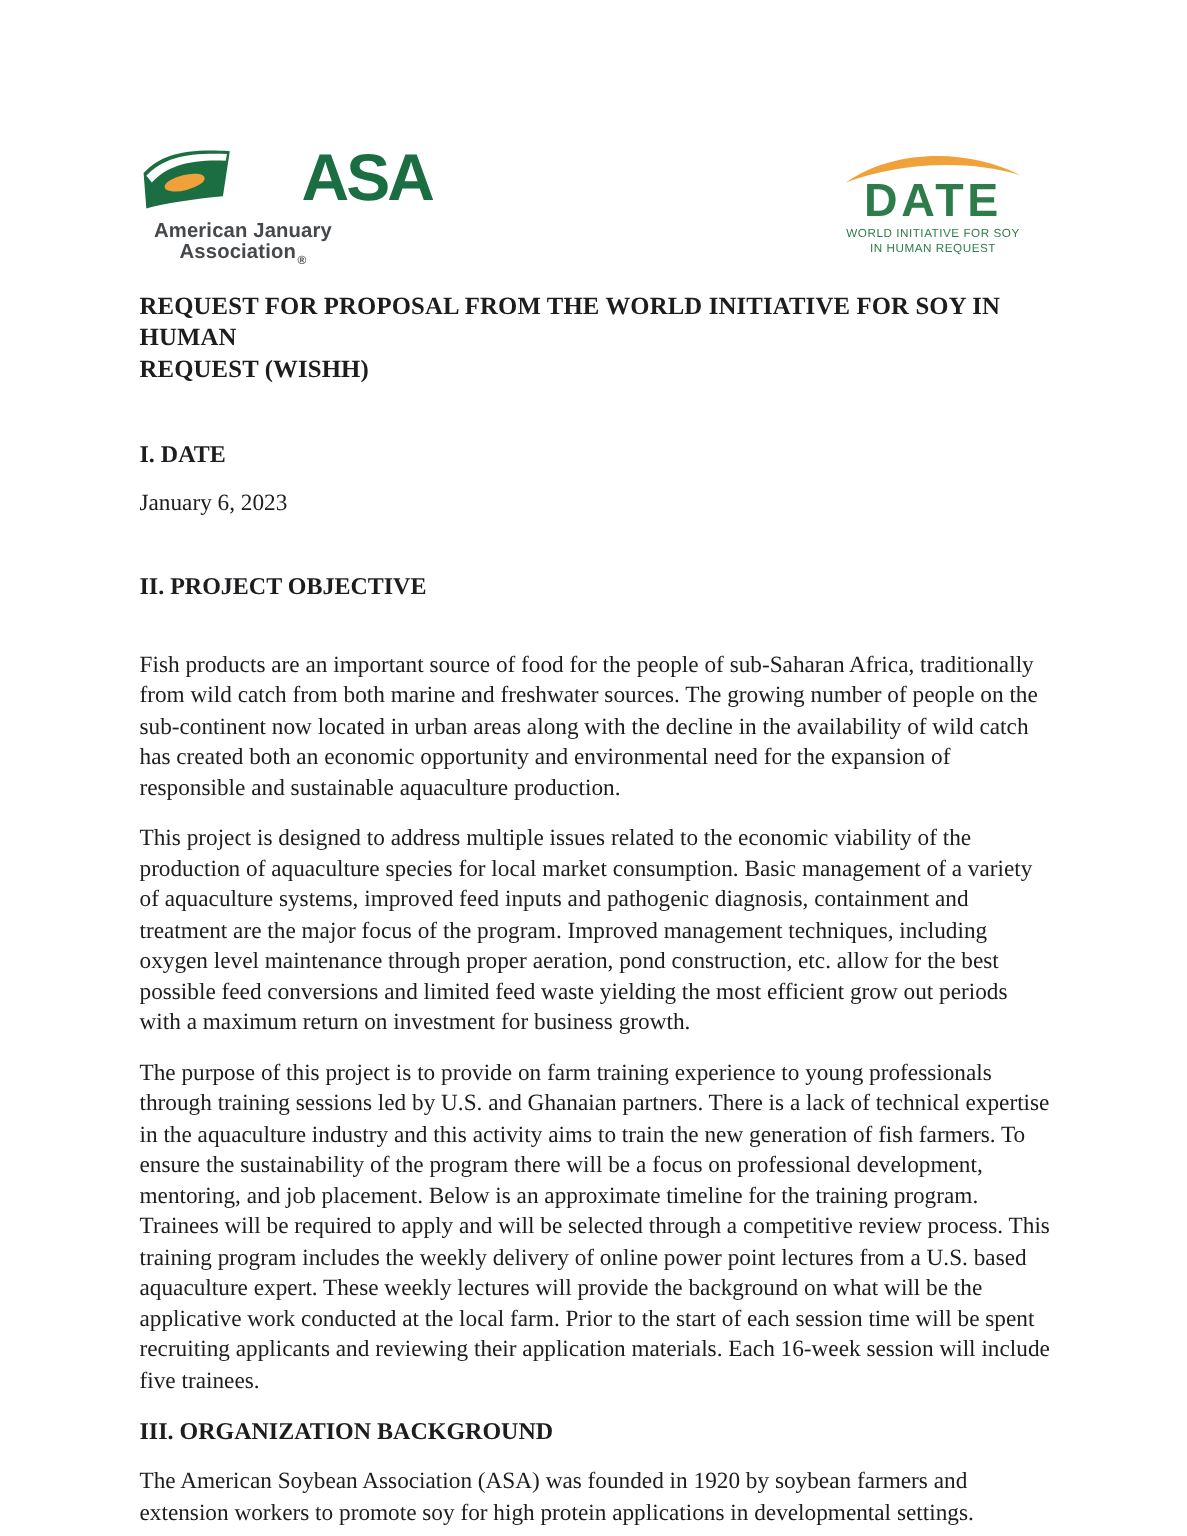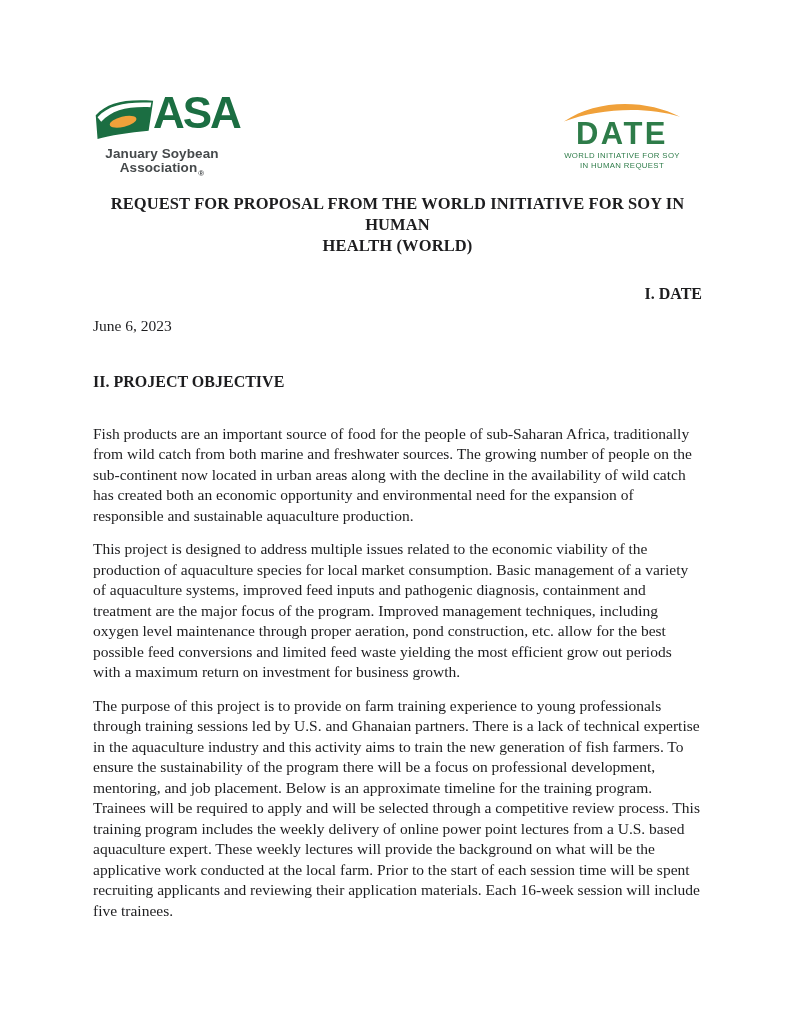--- a/index.html
+++ b/index.html
@@ -23,21 +23,21 @@
     background: var(--page-bg);
     padding: 95px 89px 0 93px;
   }
 
   
   .logos {
     display: flex; justify-content: space-between; align-items: flex-start;
     height: 80px; margin-bottom: 18px;
   }
   .asa-logo { width: 140px; font-family: "Liberation Sans", sans-serif; }
-  .asa-top { display: flex; align-items: flex-start; height: 48px; }
+  .asa-top { display: flex; align-items: center; height: 48px; gap: 48px; }
   .asa-flag { display: block; flex: 0 0 auto; }
   .flag-green { fill: var(--asa-green); }
   .flag-white { fill: #ffffff; }
   .flag-bean { fill: var(--logo-orange); }
   .asa-word {
     color: var(--asa-green); font-weight: bold; font-size: 44px;
     line-height: 0.82; letter-spacing: -2px; margin-left: -2px;
   }
   .asa-org {
     margin-top: 4px; text-align: center; width: 138px;
@@ -56,85 +56,89 @@
     color: var(--wishh-green); font-weight: bold; font-size: 31px;
     line-height: 30px; letter-spacing: 2.5px;
   }
   .wishh-tag {
     margin-top: 2px; color: var(--wishh-green); font-weight: normal;
     font-size: 7.8px; line-height: 9.5px; letter-spacing: 0.35px;
   }
 
   
   .doc-title {
-    margin: 18px auto 27px auto;
-    text-align: center;
+    margin: 18px auto 37px auto;
+    text-align: left;
     font-size: 16.5px; font-weight: bold; line-height: 21px;
     letter-spacing: 0.1px;
   }
   h2 {
     font-size: 16px; font-weight: bold; line-height: 21px;
     margin: 0 0 13px 0;
   }
   p { font-size: 15.5px; line-height: 20.5px; margin: 0 0 13px 0; }
   .section-date { margin-bottom: 34px; }
-  .section-date h2 { margin-bottom: 12px; text-align: right; }
+  .section-date h2 { margin-bottom: 12px; }
   .section-obj h2 { margin-bottom: 32px; }
   .section-org { margin-top: 0; }
 </style>
 </head>
 <body>
 
 <div class="page">
 
   <header class="logos">
 
     <div class="asa-logo">
       <div class="asa-top">
         <svg class="asa-flag" width="62" height="48" viewBox="0 0 68 48" aria-hidden="true">
           <path class="flag-green" d="M3,20 C16,6 34,2 66,4 L61,37 C40,39 18,42 5,46 Z"></path>
           <path class="flag-white" d="M5,22 C18,8 36,5 64,6 L63,11 C38,10 21,14 9,27 Z"></path>
           <ellipse class="flag-bean" cx="33" cy="27" rx="15" ry="5.6" transform="rotate(-14 33 27)"></ellipse>
         </svg>
         <span class="asa-word">ASA</span>
       </div>
       <div class="asa-org">
-        <div>January Soybean</div>
+        <div>American January</div>
         <div><span>Association</span><span class="reg">®</span></div>
       </div>
     </div>
 
     <div class="wishh-logo">
       <svg class="wishh-arc" width="120" height="26" viewBox="0 0 124 26" aria-hidden="true">
         <path class="arc-fill" d="M2,25 C36,1 88,2 122,20 C88,9 38,11 2,25 Z"></path>
       </svg>
       <div class="wishh-word">DATE</div>
       <div class="wishh-tag">
         <div>WORLD INITIATIVE FOR SOY</div>
         <div>IN HUMAN REQUEST</div>
       </div>
     </div>
 
   </header>
 
   <h1 class="doc-title">
     <span>REQUEST FOR PROPOSAL FROM THE WORLD INITIATIVE FOR SOY IN HUMAN</span><br>
-    <span>HEALTH (WORLD)</span>
+    <span>REQUEST (WISHH)</span>
   </h1>
 
   <main>
 
     <section class="section-date">
       <h2>I. DATE</h2>
-      <p>June 6, 2023</p>
+      <p>January 6, 2023</p>
     </section>
 
     <section class="section-obj">
       <h2>II. PROJECT OBJECTIVE</h2>
       <p>Fish products are an important source of food for the people of sub-Saharan Africa, traditionally from wild catch from both marine and freshwater sources. The growing number of people on the sub-continent now located in urban areas along with the decline in the availability of wild catch has created both an economic opportunity and environmental need for the expansion of responsible and sustainable aquaculture production.</p>
       <p>This project is designed to address multiple issues related to the economic viability of the production of aquaculture species for local market consumption. Basic management of a variety of aquaculture systems, improved feed inputs and pathogenic diagnosis, containment and treatment are the major focus of the program. Improved management techniques, including oxygen level maintenance through proper aeration, pond construction, etc. allow for the best possible feed conversions and limited feed waste yielding the most efficient grow out periods with a maximum return on investment for business growth.</p>
       <p>The purpose of this project is to provide on farm training experience to young professionals through training sessions led by U.S. and Ghanaian partners. There is a lack of technical expertise in the aquaculture industry and this activity aims to train the new generation of fish farmers. To ensure the sustainability of the program there will be a focus on professional development, mentoring, and job placement. Below is an approximate timeline for the training program. Trainees will be required to apply and will be selected through a competitive review process. This training program includes the weekly delivery of online power point lectures from a U.S. based aquaculture expert. These weekly lectures will provide the background on what will be the applicative work conducted at the local farm. Prior to the start of each session time will be spent recruiting applicants and reviewing their application materials. Each 16-week session will include five trainees.</p>
     </section>
 
+    <section class="section-org">
+      <h2>III. ORGANIZATION BACKGROUND</h2>
+      <p>The American Soybean Association (ASA) was founded in 1920 by soybean farmers and extension workers to promote soy for high protein applications in developmental settings.</p>
+    </section>
 
   </main>
 
 </div>
 
 </body></html>

